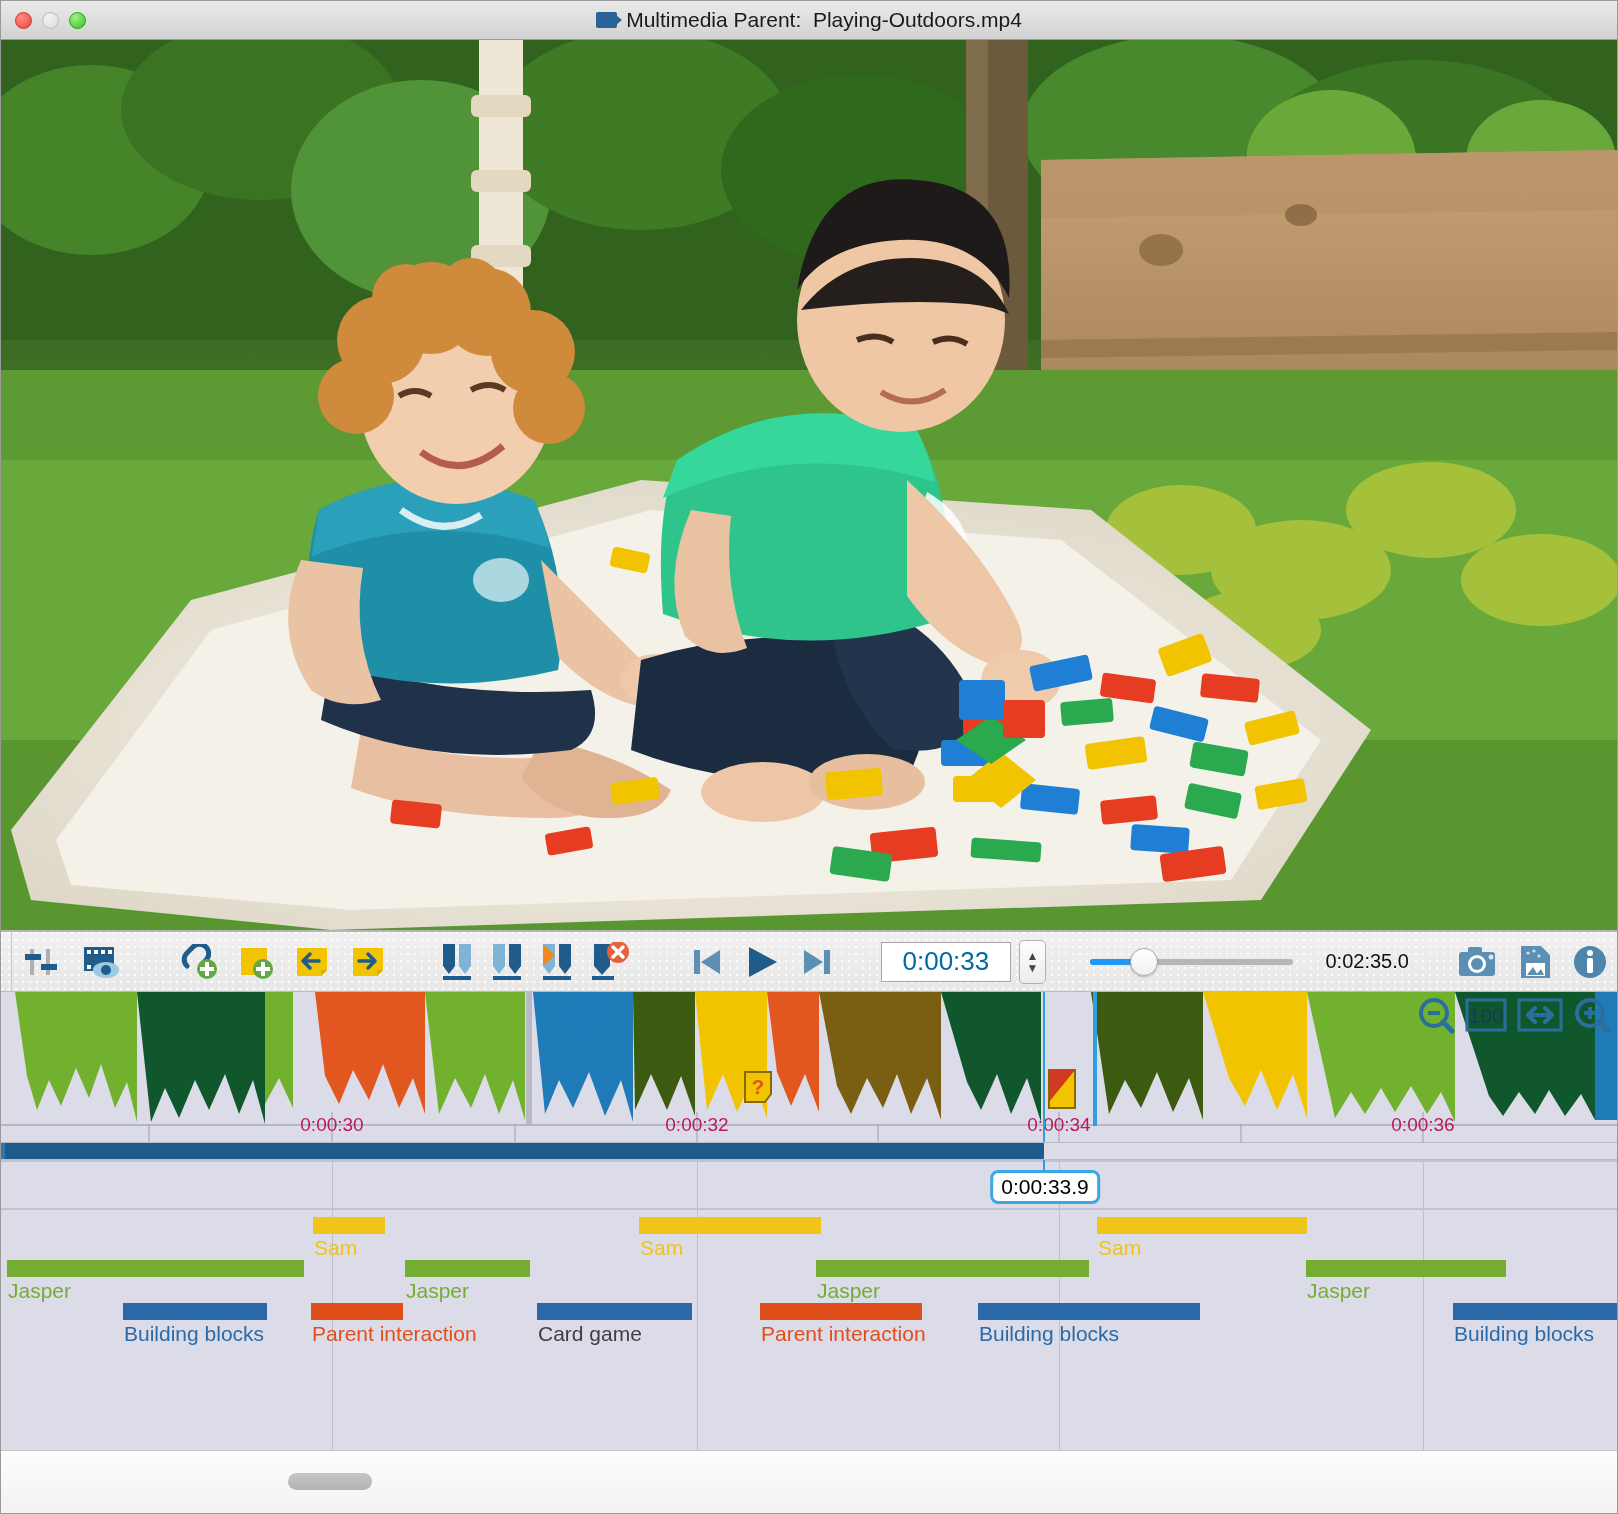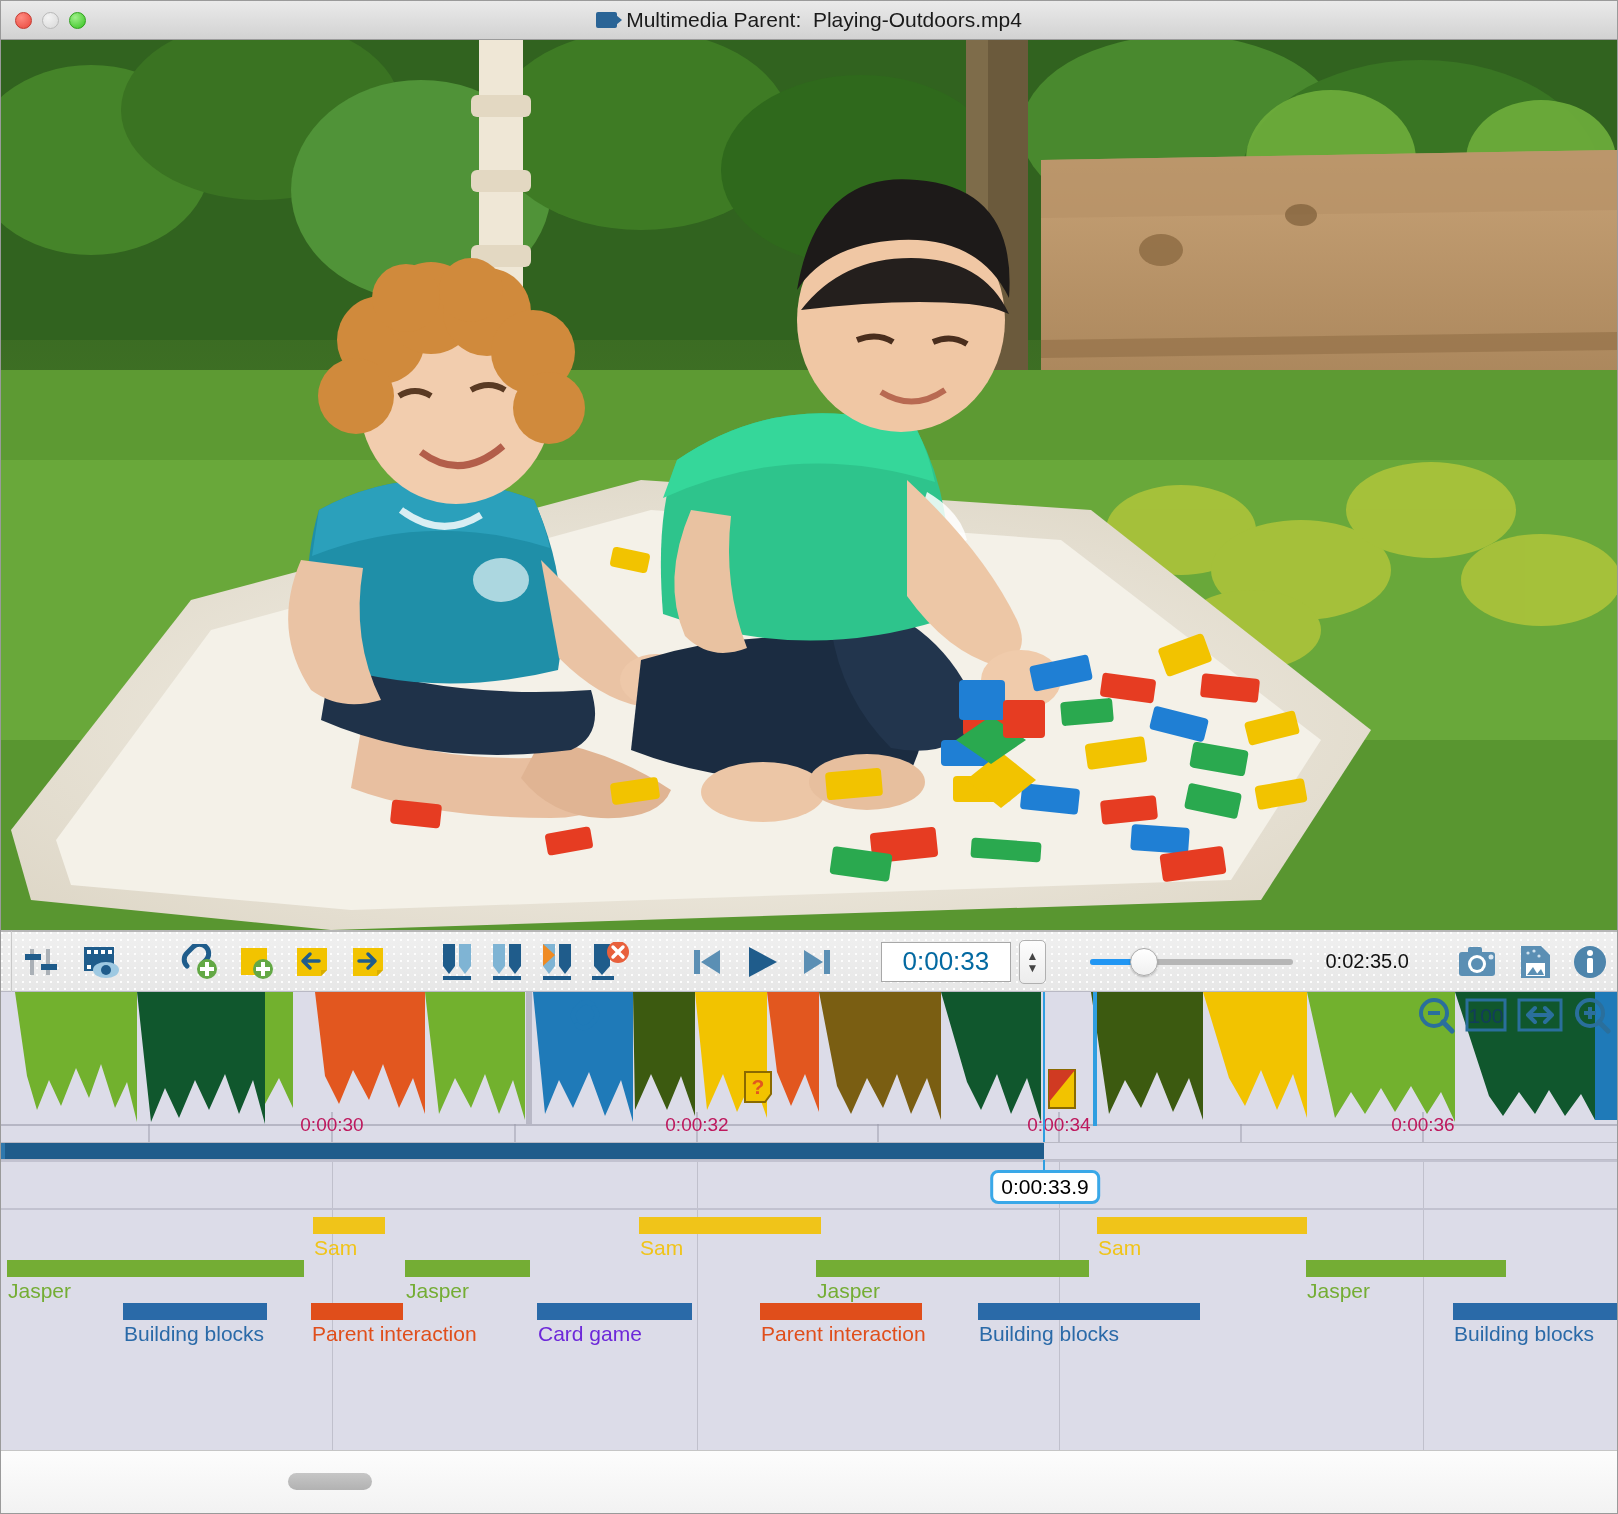--- a/index.html
+++ b/index.html
@@ -641,21 +641,21 @@
     </div>
 
     <div>
       <div class="seg" style="left:122px;width:144px;top:143px;background:#2a6aa8;"></div>
       <div class="seg-label" style="left:123px;top:162px;color:#2a6aa8;">Building blocks</div>
 
       <div class="seg hatch" style="left:310px;width:92px;top:143px;background:#e04e1b;"></div>
       <div class="seg-label" style="left:311px;top:162px;color:#e04e1b;">Parent interaction</div>
 
       <div class="seg" style="left:536px;width:155px;top:143px;background:#2a6aa8;"></div>
-      <div class="seg-label" style="left:537px;top:162px;color:#6d28d9;">Card game</div>
+      <div class="seg-label" style="left:537px;top:162px;color:#404040;">Card game</div>
 
       <div class="seg hatch" style="left:759px;width:162px;top:143px;background:#e04e1b;"></div>
       <div class="seg-label" style="left:760px;top:162px;color:#e04e1b;">Parent interaction</div>
 
       <div class="seg" style="left:977px;width:222px;top:143px;background:#2a6aa8;"></div>
       <div class="seg-label" style="left:978px;top:162px;color:#2a6aa8;">Building blocks</div>
 
       <div class="seg" style="left:1452px;width:166px;top:143px;background:#2a6aa8;"></div>
       <div class="seg-label" style="left:1453px;top:162px;color:#2a6aa8;">Building blocks</div>
     </div>

